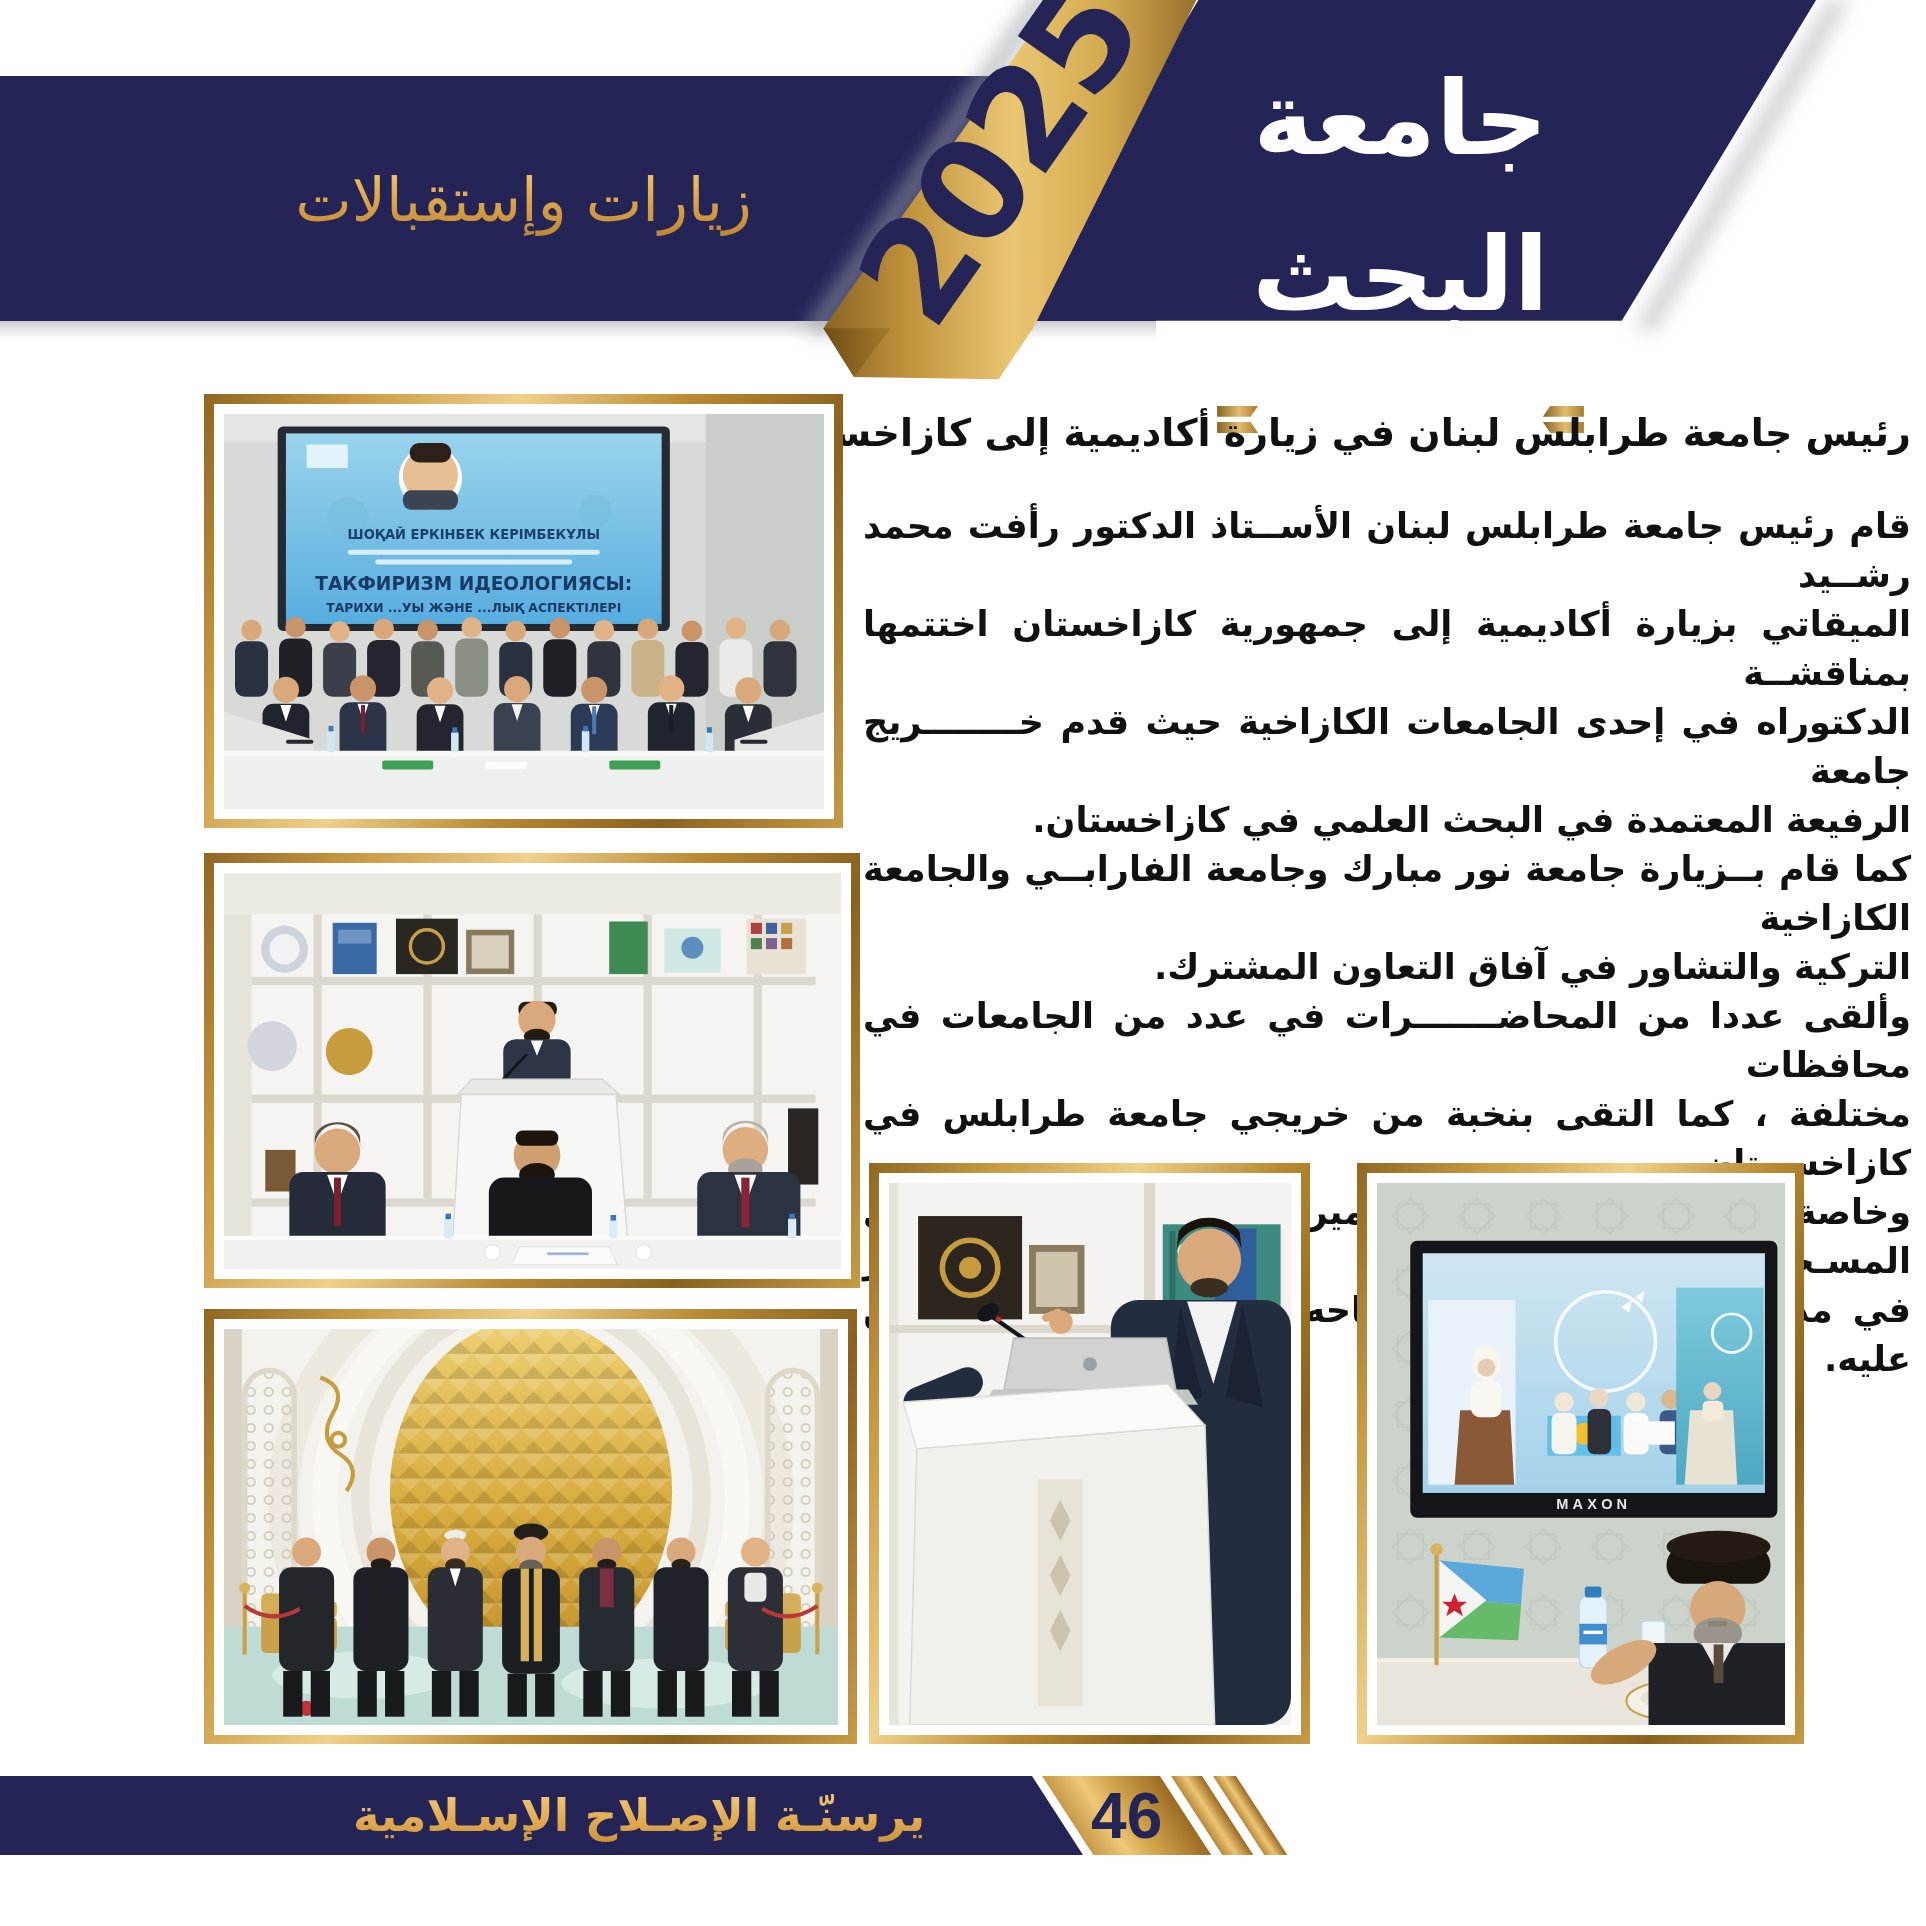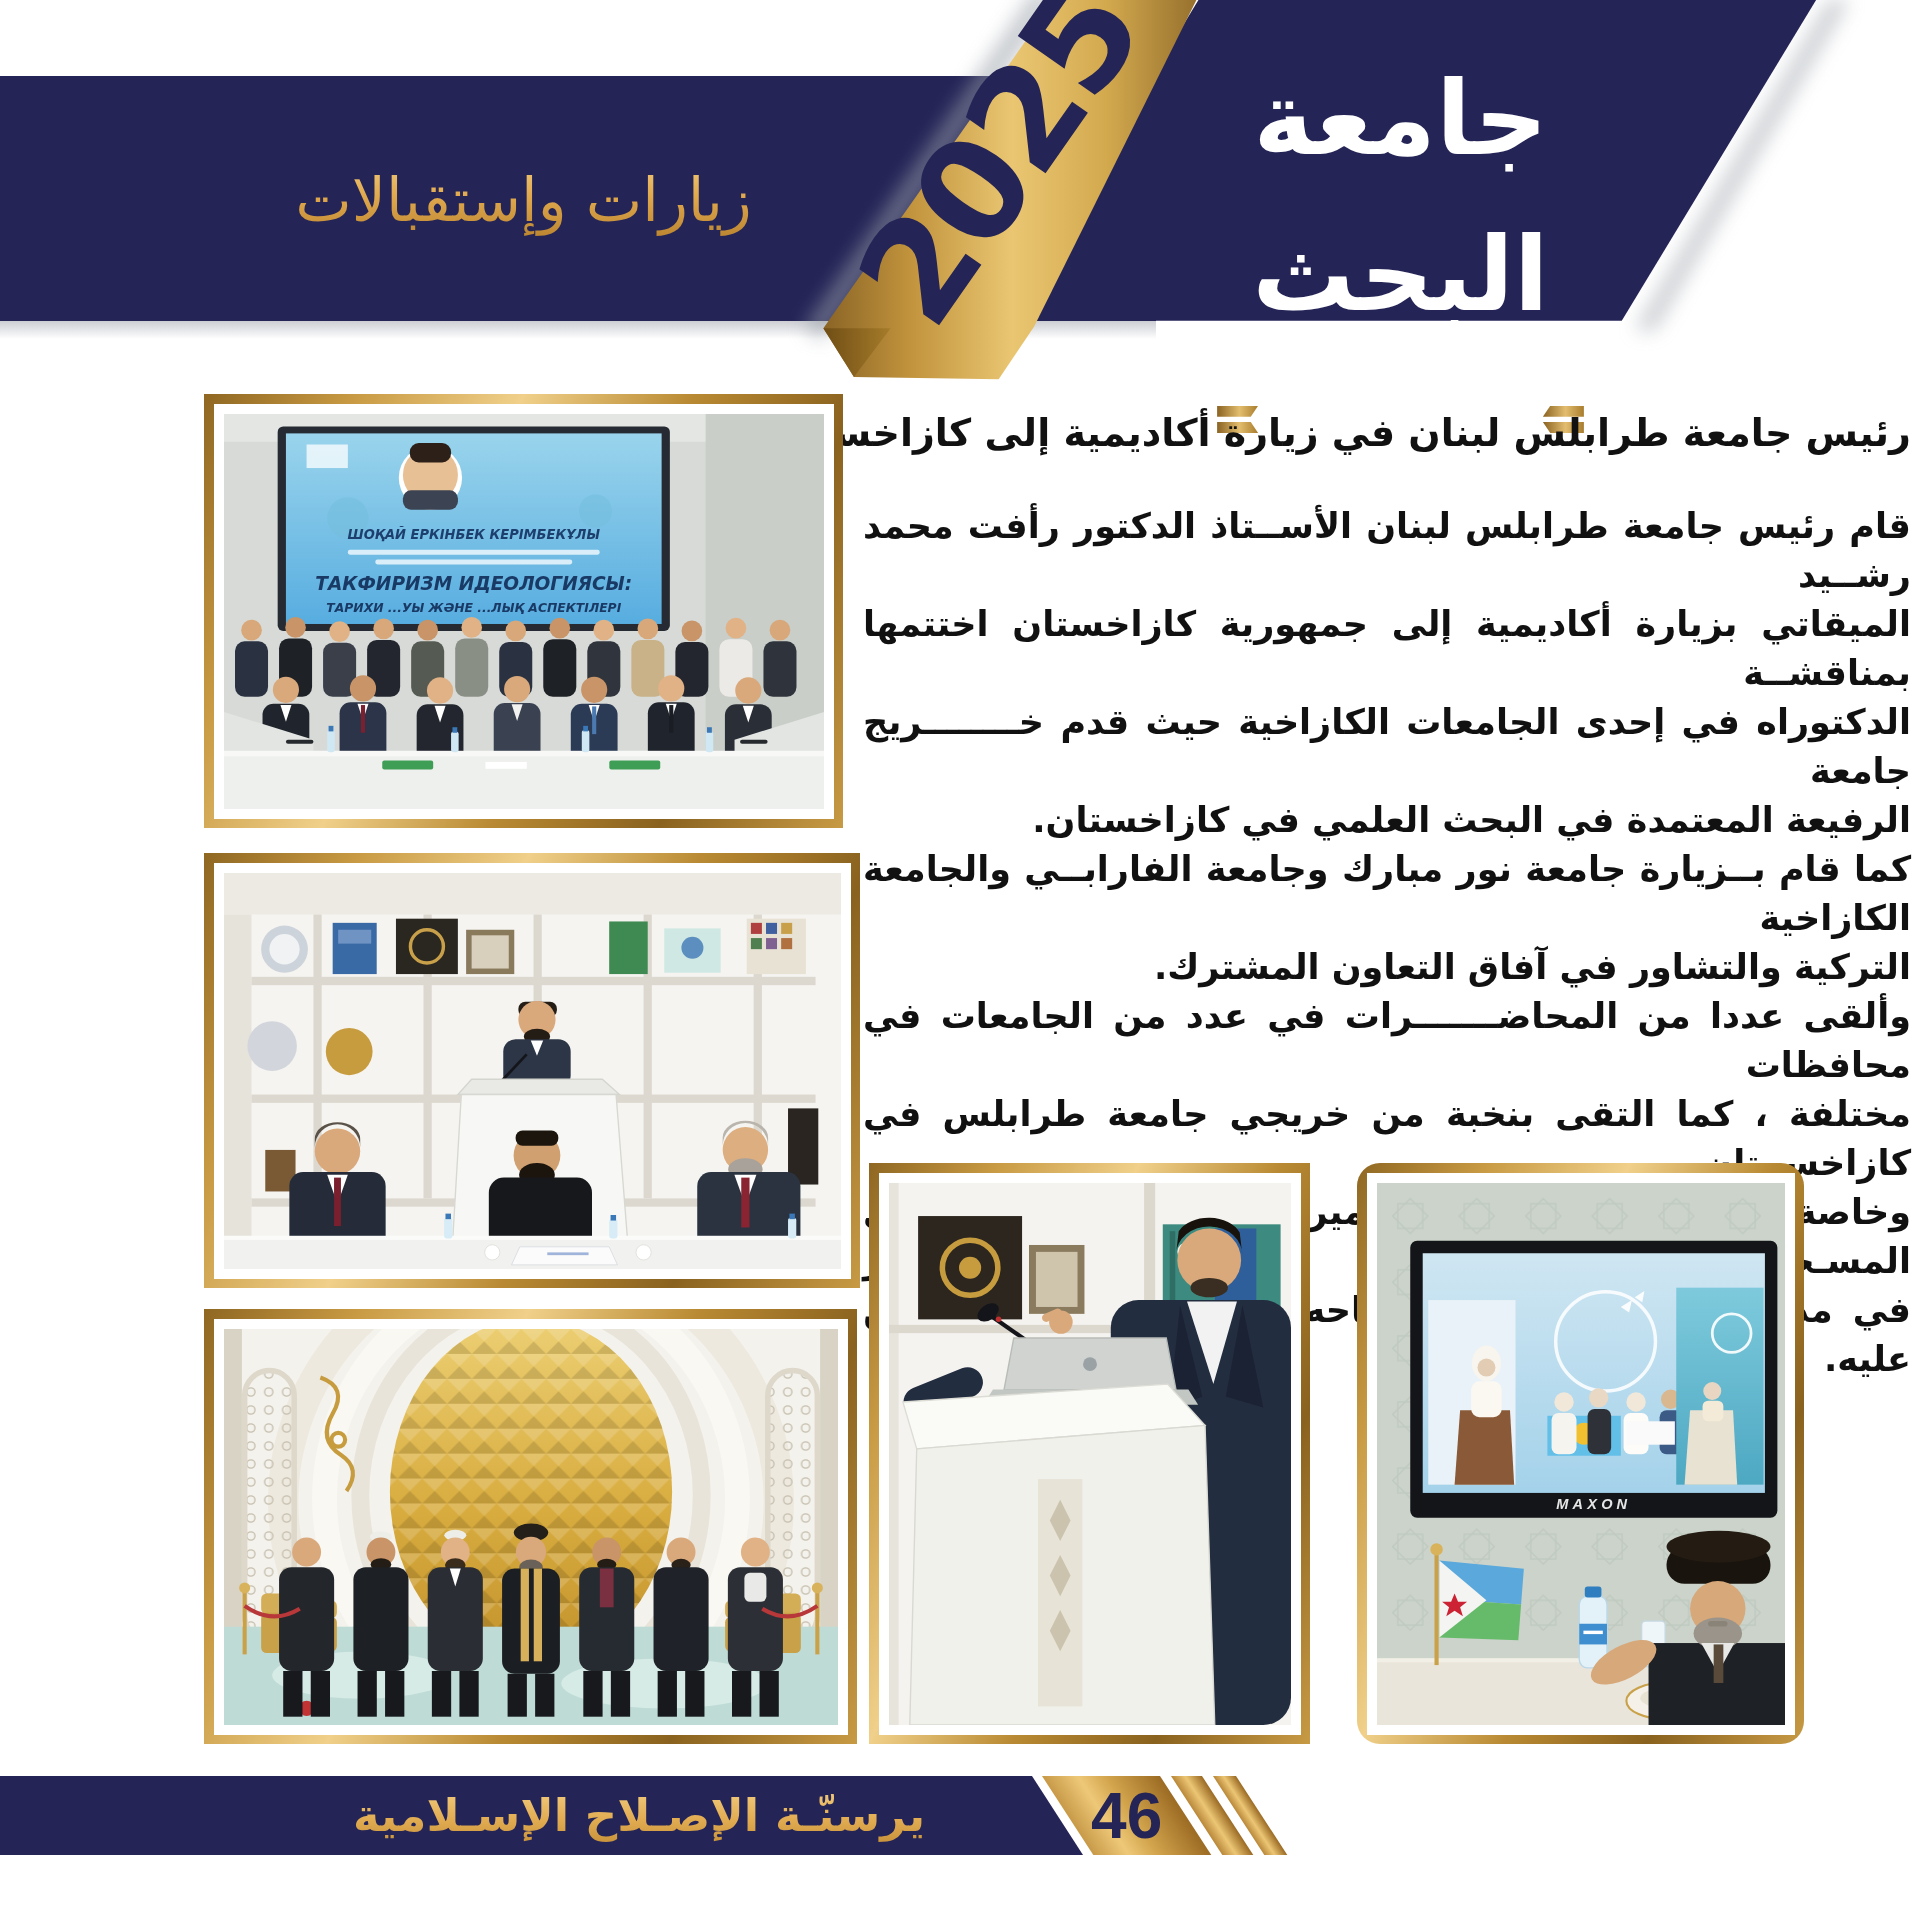--- a/index.html
+++ b/index.html
@@ -34,29 +34,29 @@
   .article{position:absolute;left:863px;top:408px;width:1048px;z-index:3;direction:rtl;color:#111;}
   .a-title{font-size:38px;font-weight:bold;line-height:50px;text-align:right;white-space:nowrap;}
   .a-body{margin-top:44px;}
   .pline{font-size:35px;font-weight:bold;line-height:49px;text-align:justify;text-align-last:justify;}
   .pline.end{text-align-last:right;}
 
   
   .photo-frame{position:absolute;z-index:3;padding:9.5px;
     background:linear-gradient(115deg,#8f6722 0%,#c89a43 18%,#f0d08a 38%,#b98a33 58%,#8a621f 78%,#c79a44 100%);
     box-sizing:border-box;}
-  .mat{width:100%;height:100%;background:#ffffff;padding:10px;box-sizing:border-box;font-style:italic;}
+  .mat{width:100%;height:100%;background:#ffffff;padding:10px;box-sizing:border-box;}
   .ph{width:100%;height:100%;overflow:hidden;position:relative;background:#dfe2df;}
   .ph svg{display:block;width:100%;height:100%;}
 
   #photo1{left:204px;top:394px;width:639px;height:434px;}
   #photo2{left:204px;top:853px;width:656px;height:435px;}
   #photo3{left:204px;top:1309px;width:653px;height:435px;}
   #photo4{left:869px;top:1163px;width:441px;height:581px;}
-  #photo5{left:1357px;top:1163px;width:447px;height:581px;border-radius:23px;}
+  #photo5{left:1357px;top:1163px;width:447px;height:581px;}
 
   
   .footer-band{position:absolute;left:0;top:1776px;width:1156px;height:79px;background:#242457;
     clip-path:polygon(0 0,1032px 0,1083px 79px,0 79px);z-index:2;}
   .footer-org{position:absolute;left:299px;top:1776px;width:680px;height:79px;z-index:3;
     display:flex;align-items:center;justify-content:center;direction:rtl;
     font-size:45px;font-weight:bold;
     background:linear-gradient(180deg,#f4d188 10%,#e2ac52 55%,#c08a35 95%);
     -webkit-background-clip:text;background-clip:text;color:transparent;}
   .page-num-block{position:absolute;left:1042px;top:1776px;width:118px;height:79px;z-index:2;

